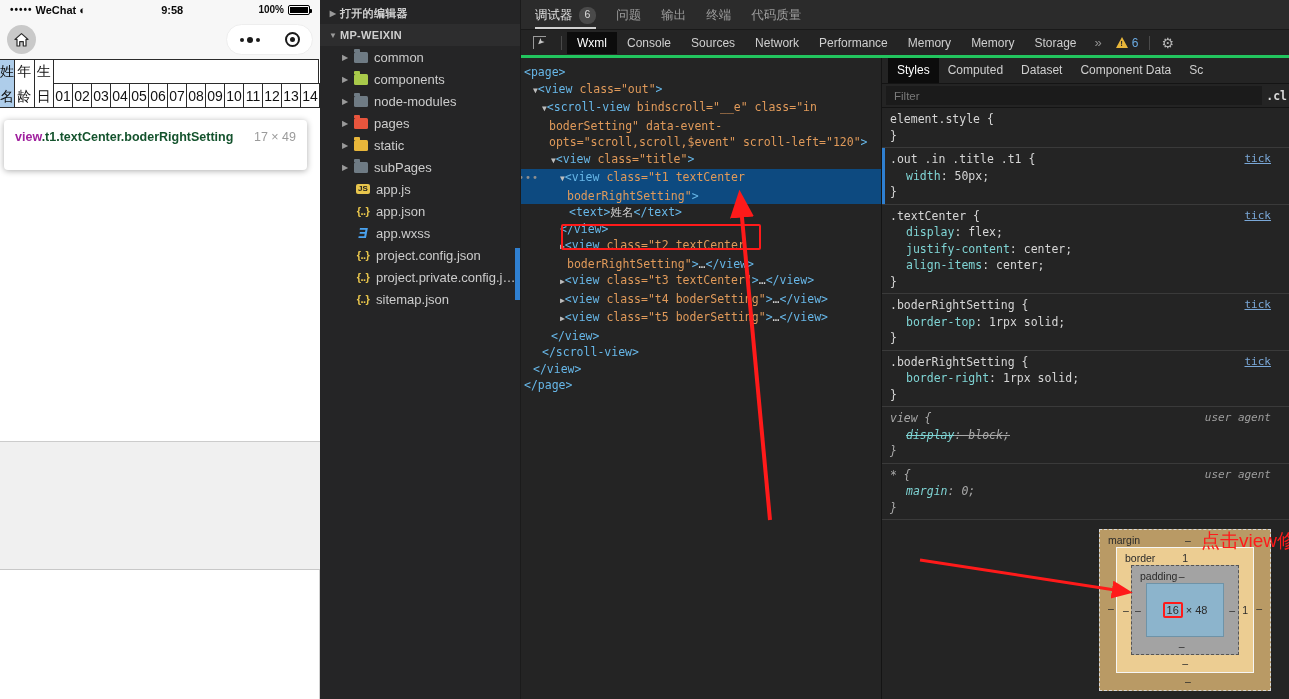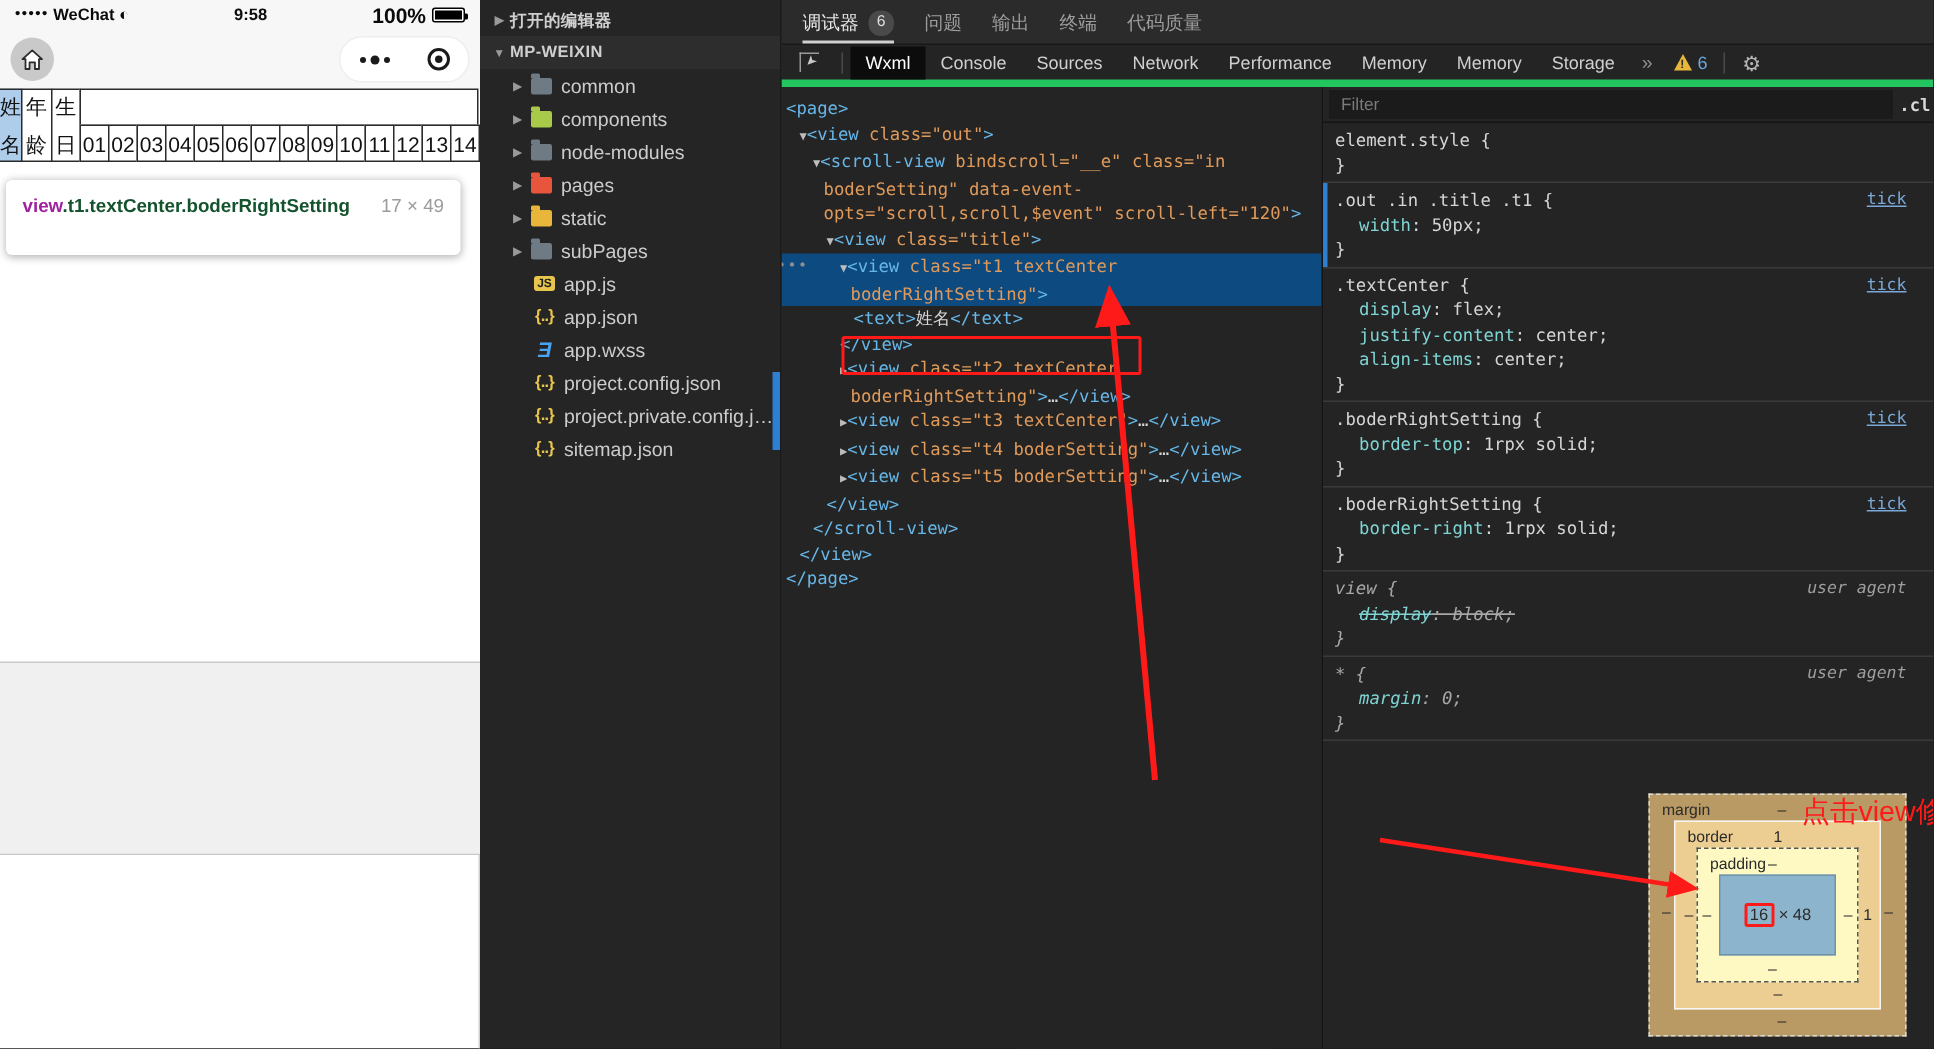--- a/index.html
+++ b/index.html
@@ -14,21 +14,21 @@
   .sim-phone { width:320px; height:570px; background:#fff; position:relative; overflow:hidden;
                border-bottom:1px solid #c8c8c8; }
   .sim-statusbar { height:19px; background:#f7f7f7; display:flex; align-items:center;
                    padding:0 10px; font-size:11px; color:#0a0a0a; font-weight:bold; }
   .sb-left { display:flex; align-items:center; gap:3px; flex:0 0 auto; }
   .sb-dots { letter-spacing:1px; font-size:10px; }
   .sb-carrier { font-size:11px; }
   .sb-wifi { font-size:11px; }
   .sb-center { flex:1; text-align:center; font-size:11px; }
   .sb-right { display:flex; align-items:center; gap:4px; }
-  .sb-batt-txt { font-size:14px; }
+  .sb-batt-txt { font-size:10px; }
   .sb-batt { width:22px; height:10px; border:1px solid #000; border-radius:2px;
              position:relative; background:#fff; }
   .sb-batt::after { content:""; position:absolute; right:-3px; top:3px; width:2px; height:4px;
                     background:#000; border-radius:0 1px 1px 0; }
   .sb-batt i { display:block; position:absolute; left:1px; top:1px; bottom:1px; right:1px;
                background:#000; }
 
   .sim-navbar { height:41px; background:#f7f7f7; display:flex; align-items:center;
                 justify-content:space-between; padding:0 7px; }
   .nav-home { width:29px; height:29px; border-radius:50%; background:#c9c9c9;
@@ -101,21 +101,21 @@
                 padding-left:14px; gap:20px; border-bottom:1px solid #191919; }
   .dt-tab { font-size:12.5px; color:#9d9d9d; padding-bottom:5px; display:flex;
             gap:6px; position:relative; }
   .dt-tab.active { color:#e6e6e6; }
   .dt-tab.active::after { content:""; position:absolute; left:0; right:0; bottom:0;
                           height:2px; background:#d0d0d0; }
   .dt-badge { background:#4a4a4a; color:#ddd; border-radius:8px; font-size:10.5px;
               padding:1px 6px; line-height:1.3; }
 
   .dt-panels { height:28px; background:#242424; display:flex; align-items:center;
-               border-bottom:5px solid #22c55e; padding-left:6px; }
+               border-bottom:3px solid #22c55e; padding-left:6px; }
   .picker { width:24px; height:20px; display:flex; align-items:center;
             justify-content:center; margin-right:5px; }
   .pick-box { width:13px; height:13px; border:1.3px solid #9a9a9a; border-right:none;
               border-bottom:none; position:relative; }
   .pick-box::after { content:"➤"; position:absolute; left:3px; top:0px; font-size:9px;
                      color:#c8c8c8; transform:rotate(135deg); }
   .sep { width:1px; height:14px; background:#4a4a4a; margin:0 5px; }
   .ptab { font-size:12px; color:#cfcfcf; padding:4px 10px; white-space:nowrap; }
   .ptab.active { background:#0c0c0c; color:#fff; }
   .chev { color:#8f8f8f; font-size:13px; padding:0 8px; }
@@ -178,21 +178,21 @@
 
   
   .boxmodel { position:absolute; right:18px; bottom:8px; width:172px; height:162px; }
   .bm-margin { position:absolute; inset:0; background:#b99a65; border:1px dashed #d8d8d8;
                font-size:10px; color:#2b2b2b; }
   .bm-label { position:absolute; left:8px; top:4px; font-size:10.5px; color:#2b2b2b;
               font-family:"Liberation Sans", sans-serif; }
   .bm-border { position:absolute; left:16px; top:17px; right:16px; bottom:17px;
                background:#eccd92; border:1px solid #f5f5f5; }
   .bm-padding { position:absolute; left:14px; top:17px; right:14px; bottom:17px;
-                background:#fef9c3; border:1px dashed #555; }
+                background:#a3a3a3; border:1px dashed #555; }
   .bm-content { position:absolute; left:14px; top:17px; right:14px; bottom:17px;
                 background:#8cb4cc; border:1px solid #6e93a8; display:flex;
                 align-items:center; justify-content:center; font-size:11px; color:#2b2b2b;
                 font-family:"Liberation Sans", sans-serif; }
   .bm-v { position:absolute; font-size:10.5px; color:#2b2b2b;
           font-family:"Liberation Sans", sans-serif; }
   .bm-w-hl { border:2px solid #ff1a1a; padding:0 2px; border-radius:2px; }
 
   
   .anno-text { position:absolute; left:680px; top:528px; color:#ff1a1a; font-size:19px;
@@ -454,20 +454,27 @@
             <div class="wx-line" style="padding-left: 46px; text-indent: -7px;"><span class="tri">▶</span><span class="tg">&lt;view</span> <span class="at">class=</span><span class="vl">"t5 boderSetting"</span><span class="tg">&gt;</span><span class="tx">…</span><span class="tg">&lt;/view&gt;</span></div>
             <div class="wx-line" style="padding-left: 37px; text-indent: -7px;"><span class="tg">&lt;/view&gt;</span></div>
             <div class="wx-line" style="padding-left: 28px; text-indent: -7px;"><span class="tg">&lt;/scroll-view&gt;</span></div>
             <div class="wx-line" style="padding-left: 19px; text-indent: -7px;"><span class="tg">&lt;/view&gt;</span></div>
             <div class="wx-line" style="padding-left: 10px; text-indent: -7px;"><span class="tg">&lt;/page&gt;</span></div>
           </div>
         <div class="wx-sel-box"></div>
       </div>
 
       <div class="stylespane">
+        <div class="st-tabs" id="sttabs">
+            <div class="st-tab active">Styles</div>
+            <div class="st-tab">Computed</div>
+            <div class="st-tab">Dataset</div>
+            <div class="st-tab">Component Data</div>
+            <div class="st-tab">Sc</div>
+          </div>
         <div class="st-filterrow">
           <input class="st-filter" placeholder="Filter" style="">
           <span class="st-cls">.cl</span>
         </div>
         <div id="rules" style="overflow:hidden">
             <div class="rule">
               <div class="sel-txt">element.style {</div>
               <div class="sel-txt">}</div>
             </div>
             <div class="rule">

